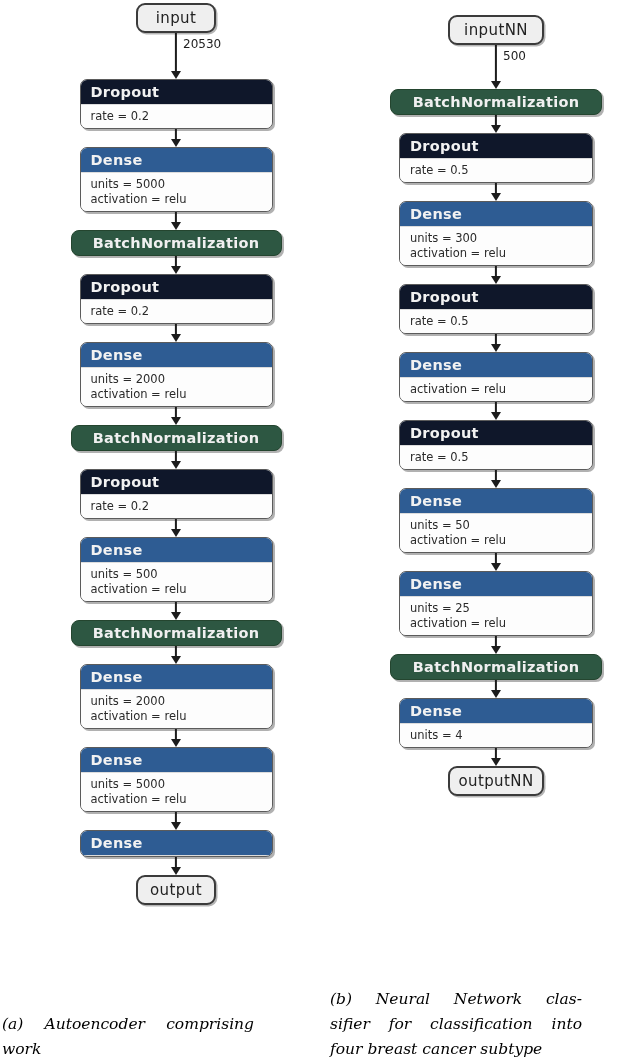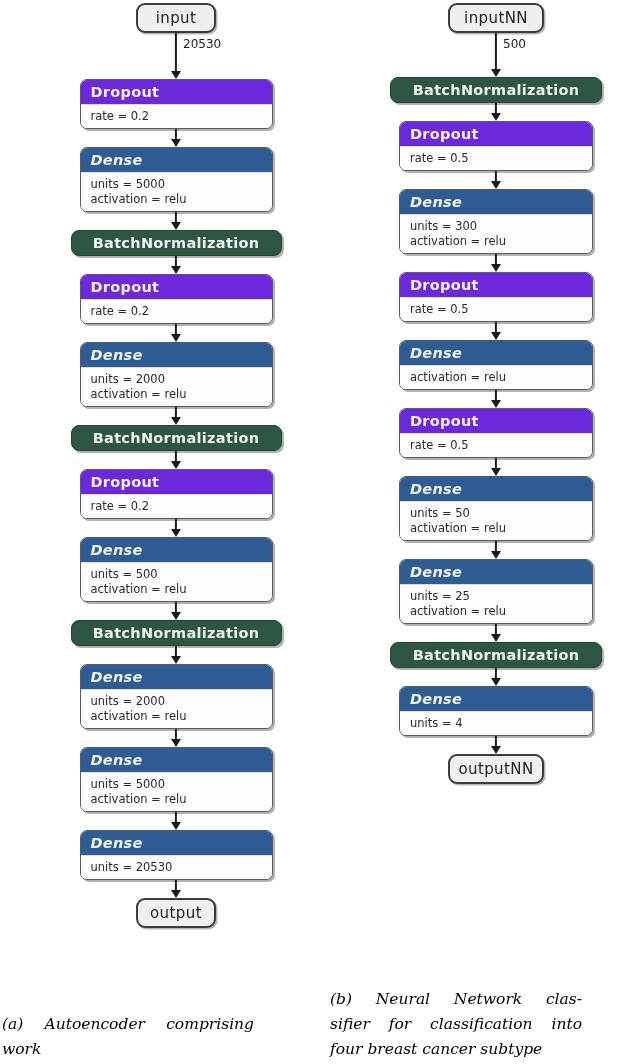--- a/index.html
+++ b/index.html
@@ -54,22 +54,22 @@
     letter-spacing: 0.3px;
     border-bottom: 1px solid #dcdcdc;
   }
   .card-body { padding: 4px 0 4px 10px; background: #fdfdfd; }
   .card-body .row {
     font-size: 11.5px;
     line-height: 15px;
     color: #2a2a2a;
     white-space: nowrap;
   }
-  .type-dropout .card-head { background: #6d28d9; }
-  .type-dense   .card-head { background: #2e5c93; font-style: italic; }
+  .type-dropout .card-head { background: #0f172a; }
+  .type-dense   .card-head { background: #2e5c93; }
 
   
   .node-band {
     position: relative;
     margin: 0 auto;
     background: #2d5742;
     border: 1px solid #24452f;
     border-radius: 8px;
     height: 26px;
     line-height: 25px;
@@ -239,33 +239,30 @@
             <div class="row">units = 5000</div>
             <div class="row">activation = relu</div>
           </div>
         </div>
         <div class="edge" style="height: 18px;">
           <div class="stem"></div>
           <div class="head"></div>
         </div>
         <div class="node-card type-dense" style="width: 193px;">
           <div class="card-head">Dense</div>
-          <div class="card-body">
-            <div class="row">units = 20530</div>
-          </div>
         </div>
         <div class="edge" style="height: 18px;">
           <div class="stem"></div>
           <div class="head"></div>
         </div>
         <div class="node-term" style="width: 80px;">output</div>
       </div>
   </div>
   <div class="column" id="col-b">
-    <div class="flow" style="padding-top: 3px;">
+    <div class="flow" style="padding-top: 15px;">
         <div class="node-term" style="width: 96px;">inputNN</div>
         <div class="edge" style="height: 44px;">
           <div class="stem"></div>
           <div class="head"></div>
           <div class="edge-label">500</div>
         </div>
         <div class="node-band" style="width: 212px;">BatchNormalization</div>
         <div class="edge" style="height: 18px;">
           <div class="stem"></div>
           <div class="head"></div>

